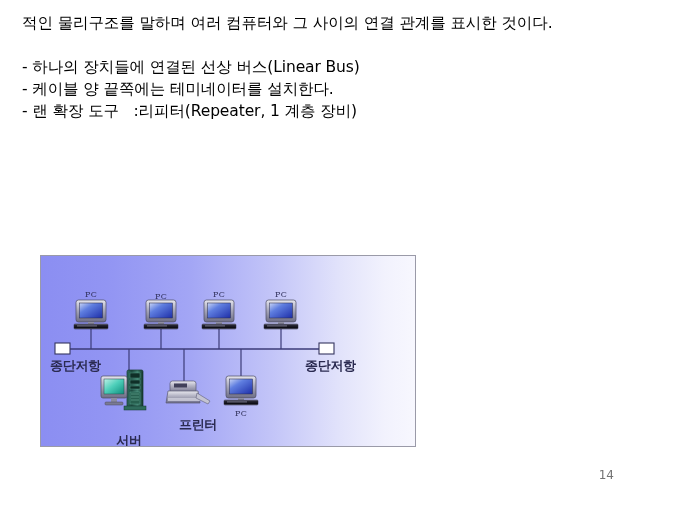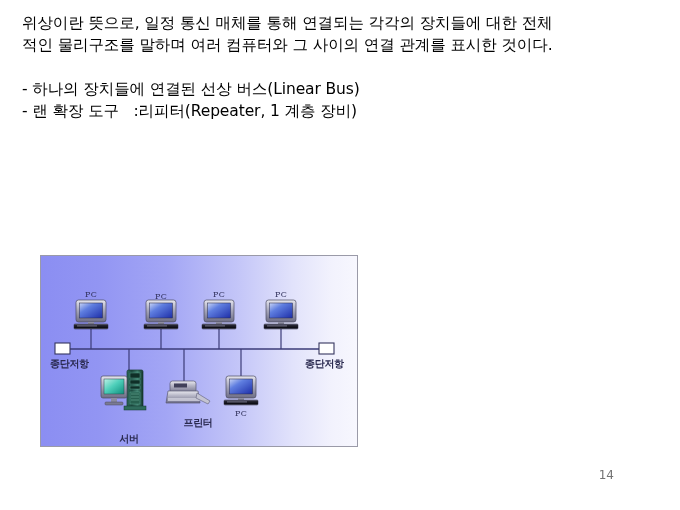--- a/index.html
+++ b/index.html
@@ -39,21 +39,21 @@
     letter-spacing: -0.1px;
     white-space: pre;
   }
   .para-gap { height: 22px; }
 
   
   .diagram {
     position: absolute;
     left: 40px;
     top: 255px;
-    width: 318px;
+    width: 376px;
     height: 192px;
     background: linear-gradient(90deg,
         #8b8ef2 0%,
         #9295f3 18%,
         #a3a6f5 40%,
         #c3c5f8 62%,
         #e2e3fb 80%,
         #f2f2fd 92%,
         #f7f7fe 100%);
     border: 1px solid #9a9aa8;
@@ -70,21 +70,21 @@
     position: absolute;
     font-family: "DejaVu Serif", serif;
     font-size: 8px;
     color: #30305a;
     white-space: nowrap;
     transform: translateX(-50%);
     letter-spacing: 0.2px;
   }
   .dlabel.ko {
     font-family: "DejaVu Sans", sans-serif;
-    font-size: 10px;
+    font-size: 13px;
     font-weight: bold;
     color: #2a2a50;
     letter-spacing: -0.3px;
   }
   .dlabel.term-left {
     transform: none;
   }
   .dlabel.term-right {
     transform: none;
   }
@@ -96,24 +96,24 @@
     bottom: 28px;
     font-family: "DejaVu Sans", sans-serif;
     font-size: 12px;
     color: #737373;
   }
 </style>
 </head>
 <body>
 
 <div class="slide-text">
-  <div class="body-line">위상이란 뜻으로, 일정 통신 매체를 통해 연결되는 각각의 장치들에 대한 전체</div>
   <div class="body-line">적인 물리구조를 말하며 여러 컴퓨터와 그 사이의 연결 관계를 표시한 것이다.</div>
   <div class="para-gap"></div>
   <div class="body-line">- 하나의 장치들에 연결된 선상 버스(Linear Bus)</div>
+  <div class="body-line">- 케이블 양 끝쪽에는 테미네이터를 설치한다.</div>
   <div class="body-line">- 랜 확장 도구   :리피터(Repeater, 1 계층 장비)</div>
 </div>
 
 <div class="diagram">
 
   <svg width="318" height="192" viewBox="0 0 318 192" xmlns="http://www.w3.org/2000/svg">
     <defs>
 
       <linearGradient id="scr" x1="0" y1="0" x2="1" y2="1">
         <stop offset="0%" stop-color="#c8d4f5"></stop>

